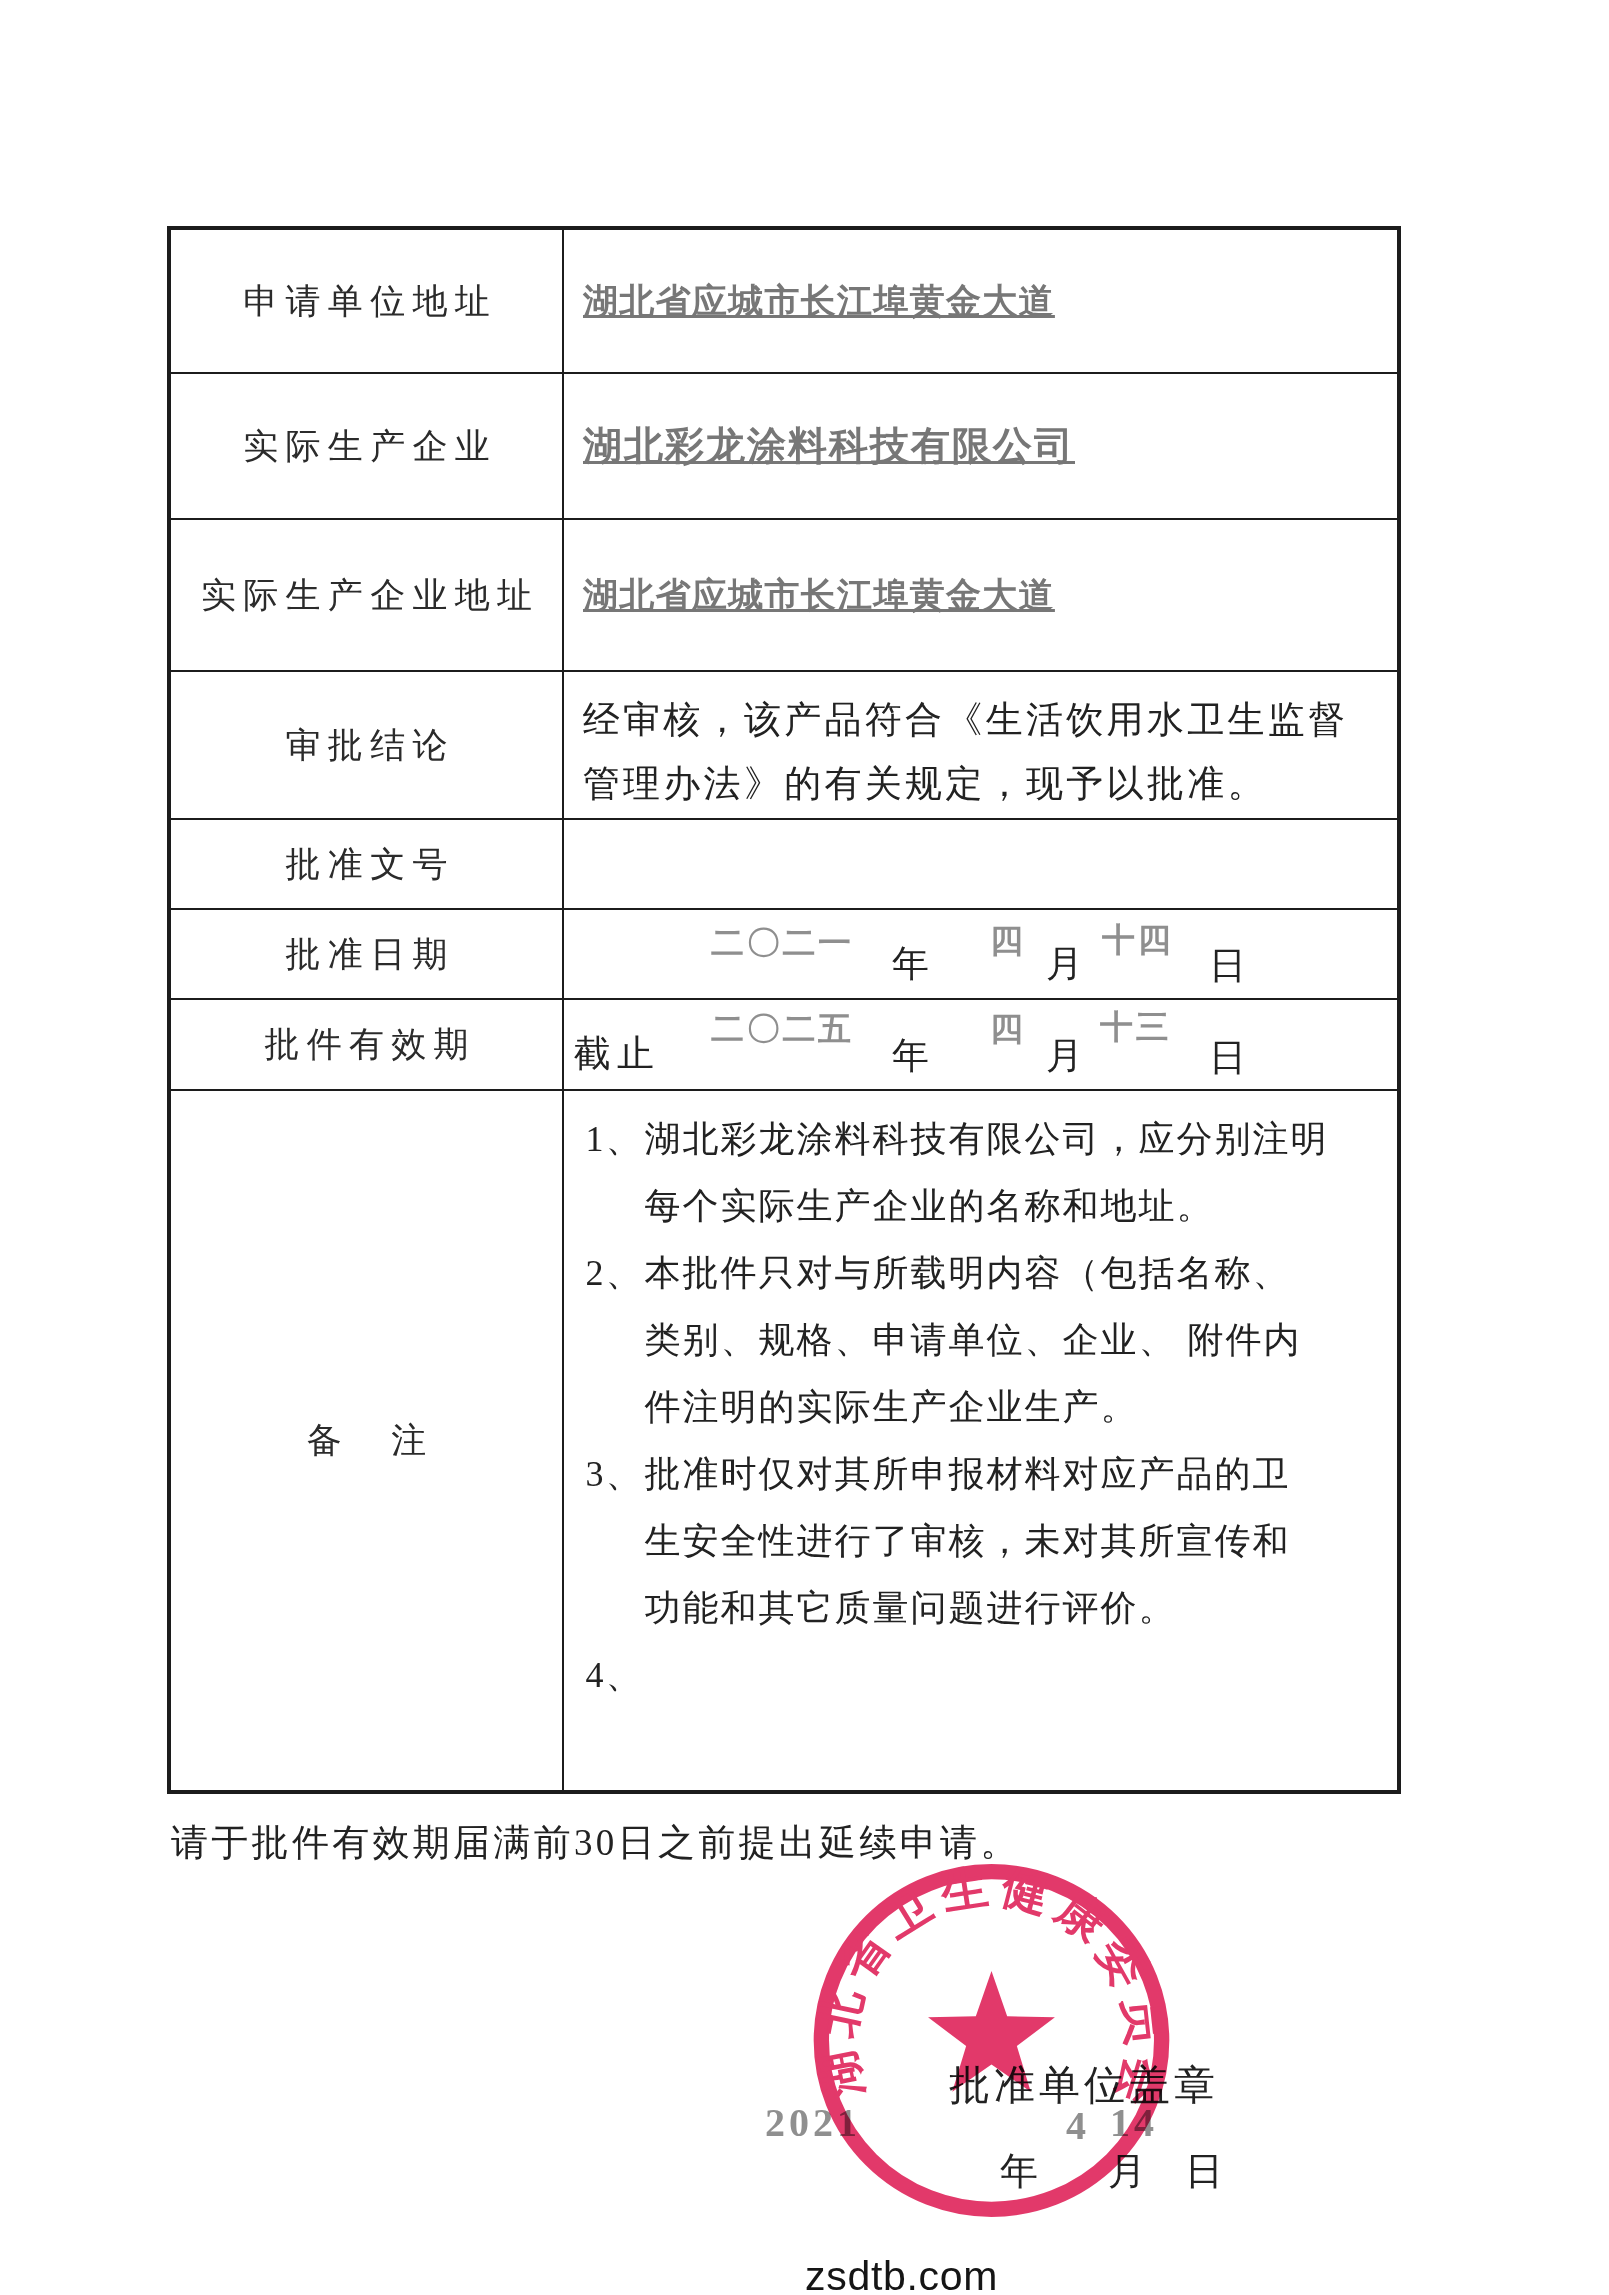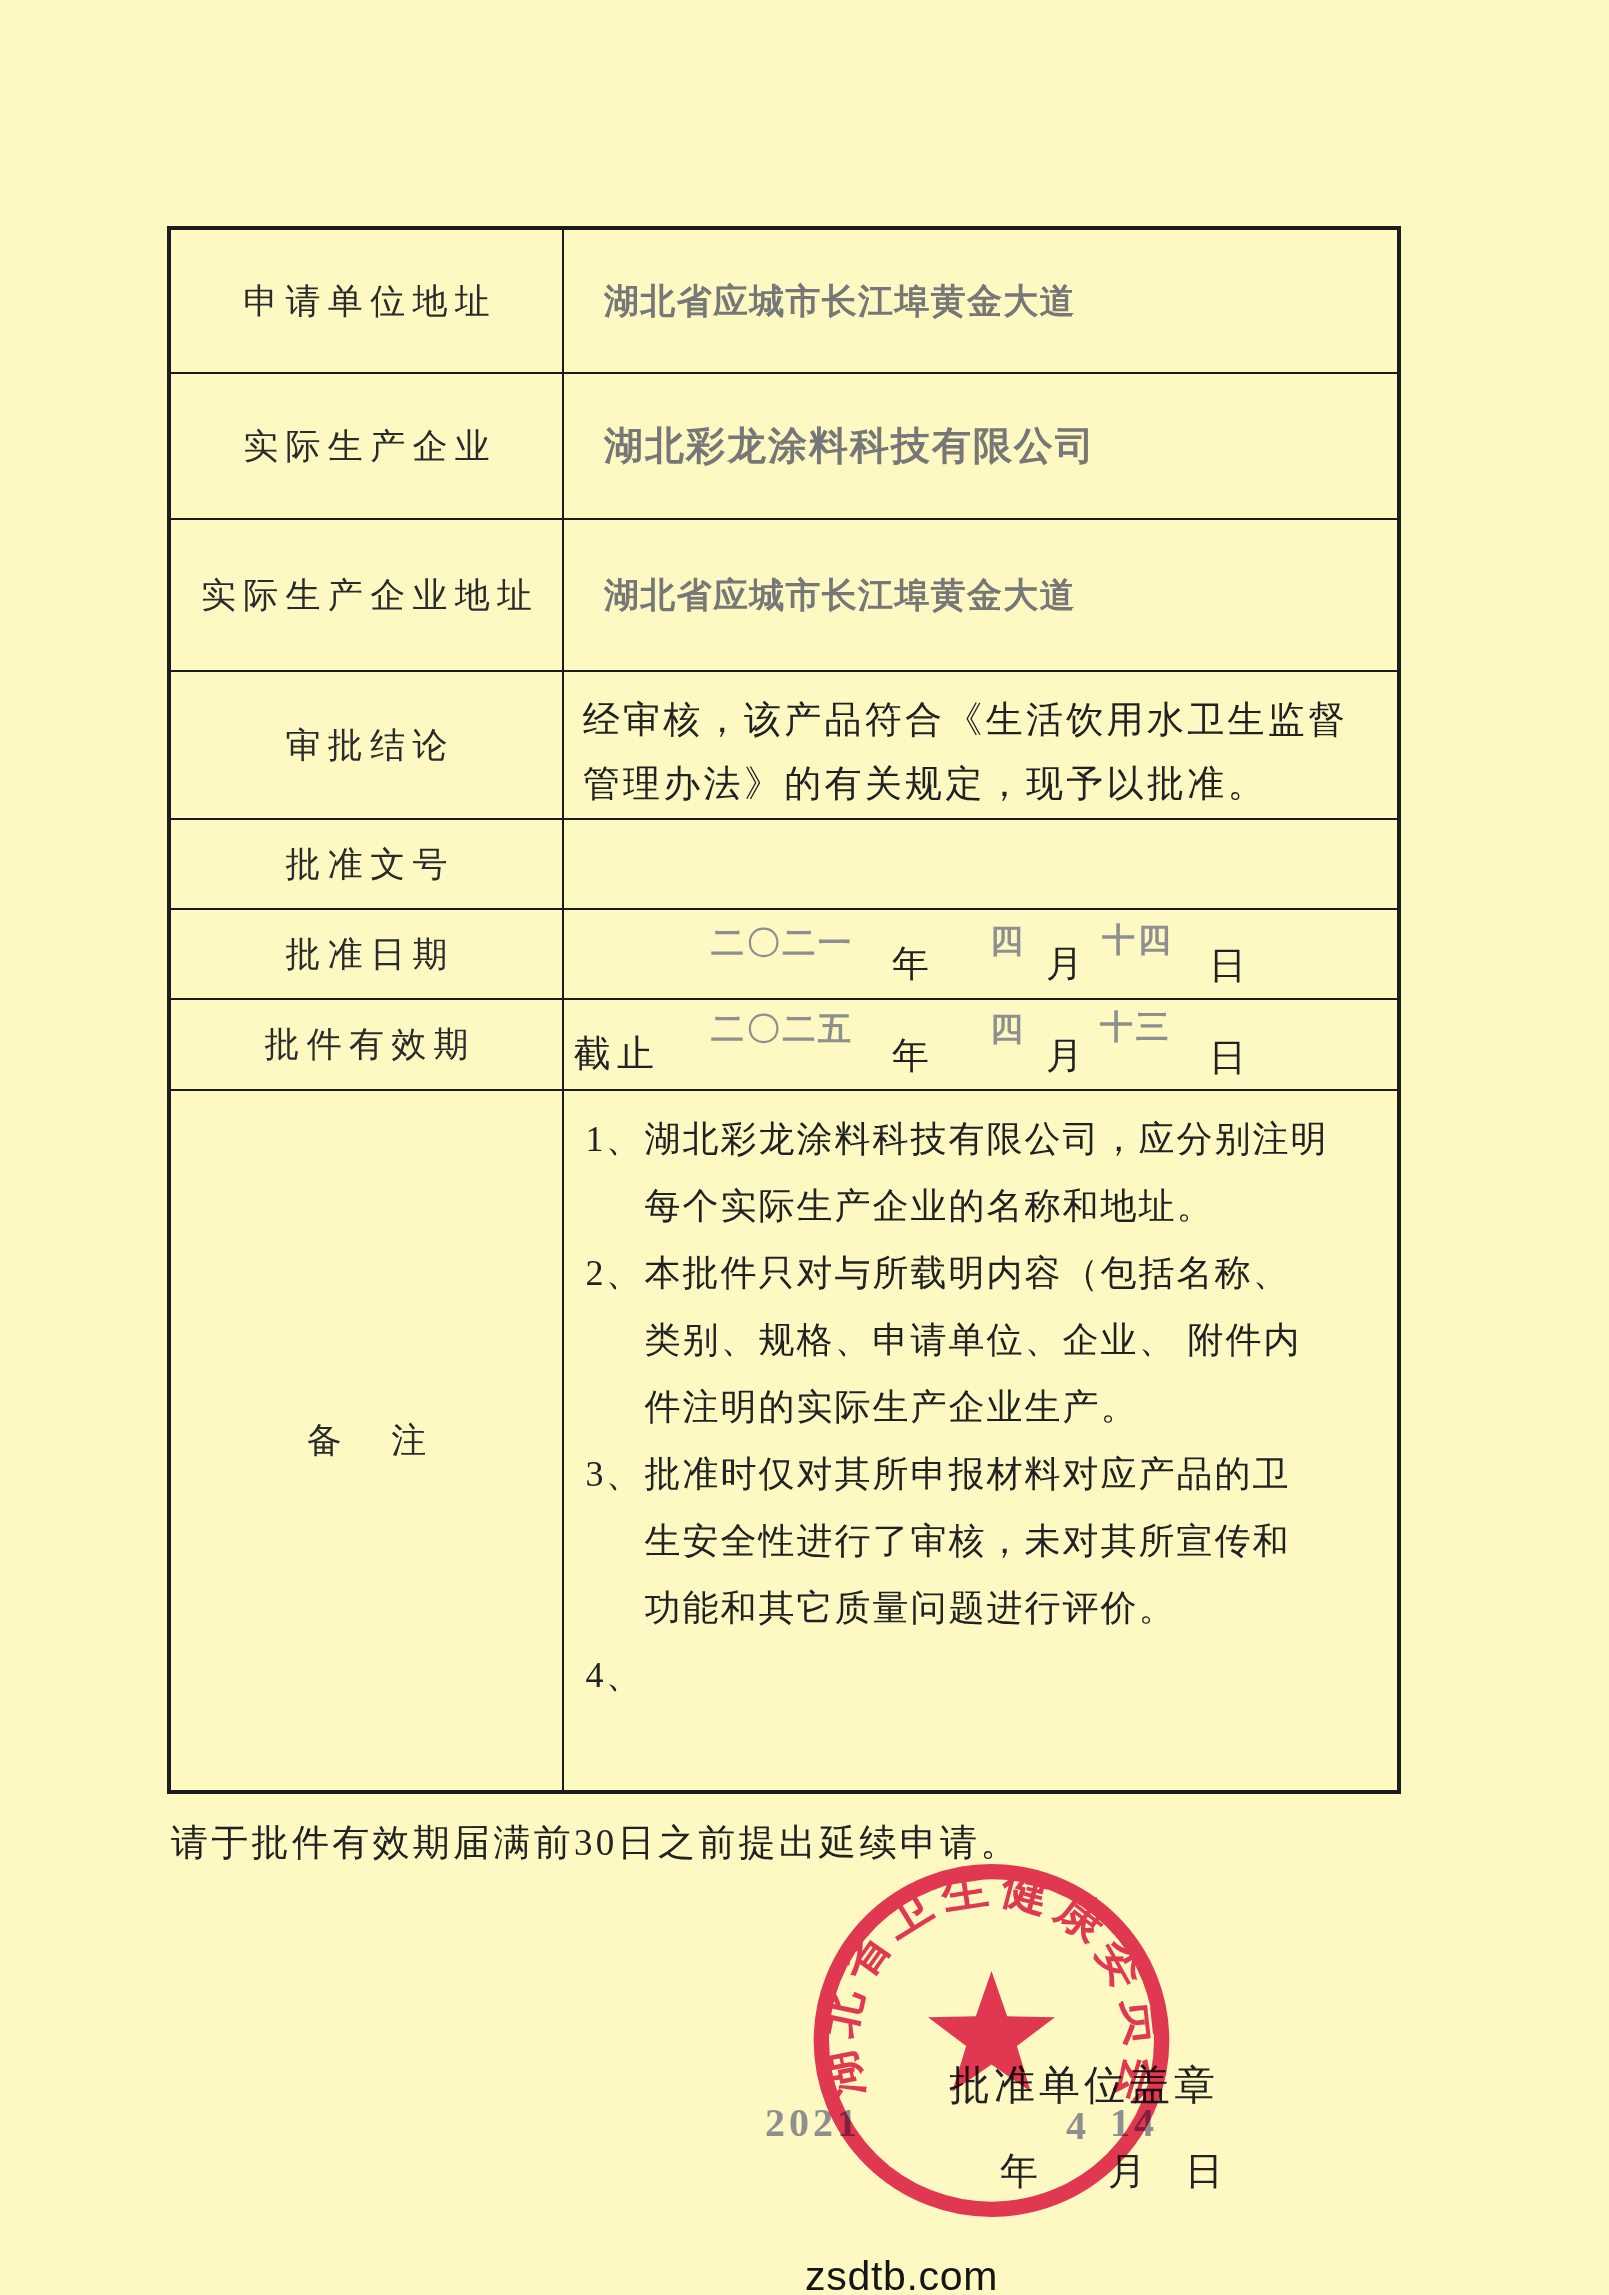--- a/index.html
+++ b/index.html
@@ -1,19 +1,19 @@
 <!DOCTYPE html>
 <html style="font-size:10.7px"><head>
 <meta charset="utf-8">
 <style>
   html,body{margin:0;padding:0;background:#e8e8e6;}
   .page{
     position:relative;
     width:1609px;height:2295px;
-    background:#fef9c3;
+    background:#ffffff;
     font-family:"Liberation Serif","DejaVu Serif",serif;
     color:#1f1f1f;
     overflow:hidden;
   }
   
   .doc-table{
     position:absolute;left:167px;top:226px;width:1234px;
     border:4px solid #1c1c1c;
     box-sizing:border-box;
     background:transparent;
@@ -27,21 +27,21 @@
     font-size:35px;letter-spacing:7.3px;text-indent:7.3px;
     color:#2b2b2b;
   }
   .t-value{flex:1;position:relative;}
   .h212{height:142px}.h216{height:144px}.h224{height:150px}
   .h218{height:146px}.h131{height:88px}.h133{height:89px}.h1047{height:699px}
 
   
   .fill-gray{color:#777;font-weight:bold;}
 
-  .v-flex{display:flex;align-items:center;padding-left:40px;font-size:35px;letter-spacing:1.3px;}
+  .v-flex{display:flex;align-items:center;padding-left:19px;font-size:35px;letter-spacing:1.3px;text-decoration:underline;}
   .v-flex.company{font-size:39px;letter-spacing:2px;}
 
   .conclusion{padding:16px 20px 0 18.7px;font-size:37px;letter-spacing:3.3px;line-height:64px;color:#222;}
 
   .pos{position:absolute;white-space:nowrap;}
   .blk{font-size:37px;color:#222;}
   .gry{font-size:33px;color:#8f8f8f;font-weight:bold;letter-spacing:2.7px;}
 
   
   .remarks{padding-top:14.7px;}

